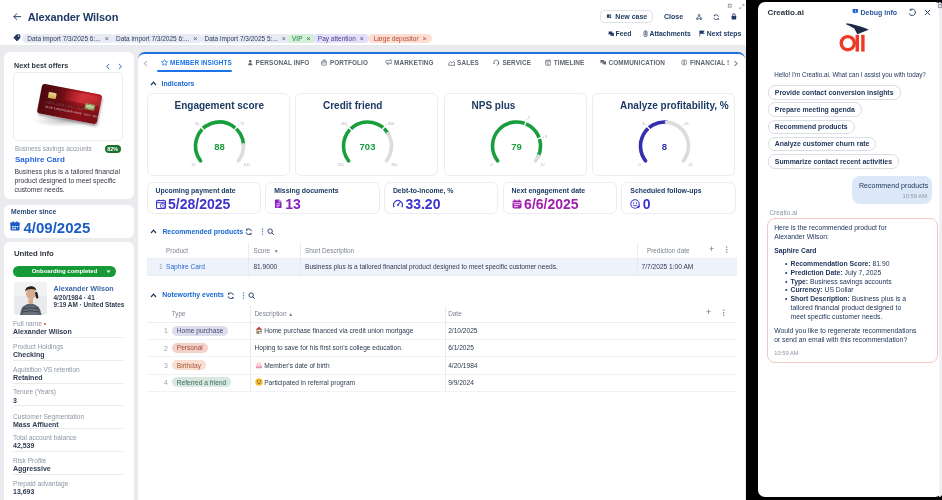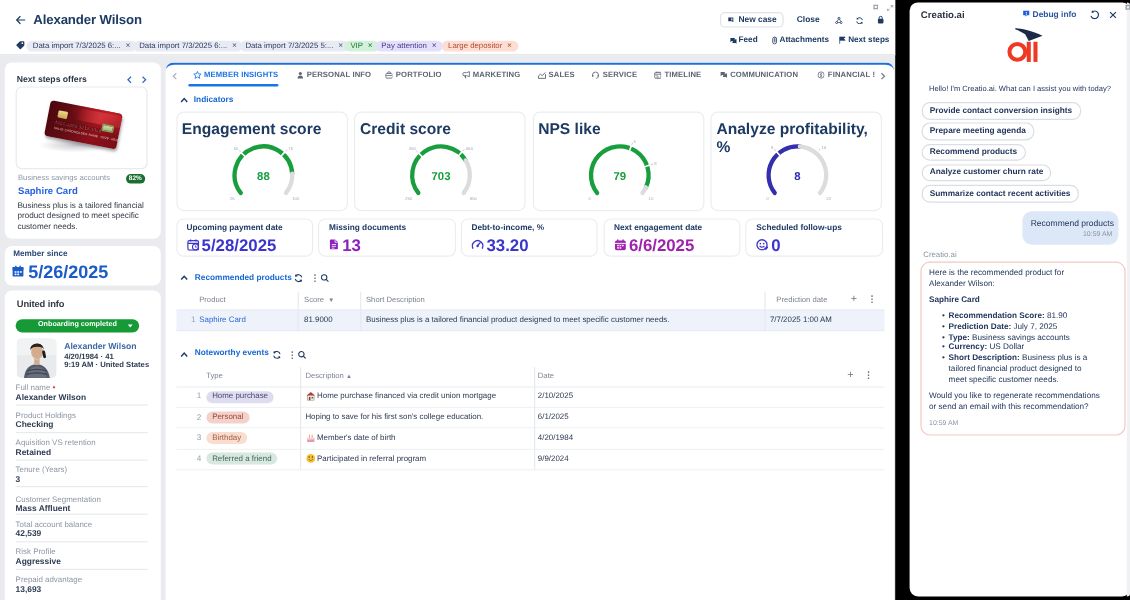--- a/index.html
+++ b/index.html
@@ -8,21 +8,21 @@
   .abs { position:absolute; }
   .navy { color:#1d3a63; }
   .chip { position:absolute; top:33.5px; height:9.5px; border-radius:5px; font-size:6.5px; color:#2a3a5e;
           background:#e9ebf4; display:flex; align-items:center; padding:0 5px; white-space:nowrap; }
   .chip .x { margin-left:4px; font-size:7px; color:#4a5877; }
   .card { position:absolute; background:#fff; border-radius:6px; }
   .sidelabel { font-size:6.6px; color:#8d96a5; }
   .sideval { font-size:7px; color:#2e3c52; font-weight:bold; }
   .divline { position:absolute; left:13px; width:110px; height:1px; background:#e9eaee; }
   .gcard { position:absolute; top:92.7px; height:83.6px; width:143px; background:#fff; border:1px solid #ebedf0; border-radius:6px; }
-  .gtitle { position:absolute; left:4px; top:6px; font-size:13px; font-weight:bold; color:#1d3a63; }
+  .gtitle { position:absolute; left:27px; top:6px; font-size:10px; font-weight:bold; color:#1d3a63; }
   .mcard { position:absolute; top:182px; height:31.5px; width:114.5px; background:#fff; border:1px solid #ebedf0; border-radius:6px; }
   .mlabel { position:absolute; left:8px; top:3.8px; font-size:6.9px; font-weight:bold; color:#1d3a63; }
   .mval { position:absolute; left:8px; top:12.6px; font-size:14px; font-weight:bold; display:flex; align-items:center; gap:2.5px; }
   .th { position:absolute; font-size:6.4px; color:#7b828e; }
   .td { position:absolute; font-size:6.6px; color:#2c3a50; }
   .seccap { position:absolute; font-size:6.9px; font-weight:bold; color:#1667d3; }
   .pill { position:absolute; height:10px; border-radius:5px; font-size:6.6px; display:inline-flex; align-items:center; padding:0 5px; white-space:nowrap; }
   .aibtn { position:absolute; left:767.8px; height:14.5px; background:#fff; border:1px solid #d9dde4; border-radius:7px;
            font-size:6.9px; font-weight:bold; color:#22365c; display:inline-flex; align-items:center; padding:0 6px; white-space:nowrap; }
   .tab { position:absolute; top:59px; font-size:6.4px; font-weight:bold; color:#5c6570; letter-spacing:0.1px; display:flex; align-items:center; gap:2.5px; }
@@ -89,21 +89,21 @@
 <svg class="abs" style="left:642.8px; top:29.8px;" width="5" height="7.5" viewBox="0 0 6 9">
     <path d="M3 1 Q1.2 1 1.2 2.6 V6.4 Q1.2 8 3 8 Q4.8 8 4.8 6.4 V2.2 Q4.8 1.4 4 1.4 Q3.2 1.4 3.2 2.2 V6" stroke="#1d3a63" stroke-width="0.9" fill="none" stroke-linecap="round"></path>
   </svg>
 <div class="abs navy" style="left:649.6px; top:30.4px; font-size:6.8px; font-weight:bold;">Attachments</div>
 <svg class="abs" style="left:698.5px; top:29.8px;" width="6" height="7" viewBox="0 0 8 9">
     <path d="M1 0.8 V8.6 M1 1 H7 L5.4 2.8 L7 4.6 H1" fill="#1d3a63" stroke="#1d3a63" stroke-width="0.8"></path>
   </svg>
 <div class="abs navy" style="left:706.8px; top:30.4px; font-size:6.8px; font-weight:bold;">Next steps</div>
 
 <div class="card" style="left:3.5px; top:52px; width:130px; height:146.5px;"></div>
-<div class="abs" style="left:14px; top:61px; font-size:7.2px; font-weight:bold; color:#2b3747;">Next steps offers</div>
+<div class="abs" style="left:14px; top:61px; font-size:7.2px; font-weight:bold; color:#2b3747;">Next best offers</div>
 <svg class="abs" style="left:105px; top:62.5px;" width="6" height="7" viewBox="0 0 6 7">
     <path d="M4.2 1 L1.6 3.5 L4.2 6" stroke="#2f68c0" stroke-width="1" fill="none"></path>
   </svg>
 <svg class="abs" style="left:116.5px; top:62.5px;" width="6" height="7" viewBox="0 0 6 7">
     <path d="M1.8 1 L4.4 3.5 L1.8 6" stroke="#2f68c0" stroke-width="1" fill="none"></path>
   </svg>
 <div class="abs" style="left:13px; top:71.5px; width:110px; height:69.5px; border:1px solid #e8eaee; border-radius:5px; background:#fff; overflow:hidden;">
   <div style="position:absolute; left:18px; top:42px; width:62px; height:12px; background:radial-gradient(ellipse at center, rgba(120,120,130,0.4), rgba(120,120,130,0) 70%);"></div>
   <div style="position:absolute; left:25px; top:16px; width:61px; height:30px; transform:rotate(11deg); border-radius:3px; background:linear-gradient(105deg,#4a070d 0%, #6b0d14 40%, #8c1019 65%, #7a0e16 100%); box-shadow:1px 2px 2.5px rgba(60,60,70,0.45);">
     <div style="position:absolute; right:0; top:0; width:44px; height:20px; border-radius:3px; background:radial-gradient(ellipse at 75% 15%, rgba(200,30,40,0.95), rgba(200,30,40,0) 70%);"></div>
@@ -127,21 +127,21 @@
     <rect x="0.5" y="1.5" width="9" height="8" rx="1" fill="#1b5cc7"></rect>
     <rect x="0.5" y="1.5" width="9" height="2.6" fill="#1b5cc7"></rect>
     <rect x="2.6" y="0.4" width="1.2" height="2" fill="#1b5cc7"></rect>
     <rect x="6.2" y="0.4" width="1.2" height="2" fill="#1b5cc7"></rect>
     <rect x="2.2" y="5" width="1.5" height="1.3" fill="#fff"></rect>
     <rect x="4.4" y="5" width="1.5" height="1.3" fill="#fff"></rect>
     <rect x="6.6" y="5" width="1.5" height="1.3" fill="#fff"></rect>
     <rect x="2.2" y="7" width="1.5" height="1.3" fill="#fff"></rect>
     <rect x="4.4" y="7" width="1.5" height="1.3" fill="#fff"></rect>
   </svg>
-<div class="abs" style="left:23.5px; top:218.7px; font-size:15px; font-weight:bold; color:#1b5cc7;">5/26/2025</div>
+<div class="abs" style="left:23.5px; top:218.7px; font-size:15px; font-weight:bold; color:#1b5cc7;">4/09/2025</div>
 
 <div class="card" style="left:3.5px; top:241.5px; width:130px; height:258.5px; border-radius:6px 6px 0 0;"></div>
 <div class="abs" style="left:14px; top:249.2px; font-size:7.8px; font-weight:bold; letter-spacing:-0.1px; color:#33393f;">United info</div>
 <div class="abs" style="left:13px; top:265.5px; width:103px; height:11px; background:#169a38; border-radius:5.5px; display:flex; align-items:center; justify-content:center;">
   <span style="color:#fff; font-size:6px; font-weight:bold;">Onboarding completed</span>
   <svg style="position:absolute; right:5px; top:4px;" width="5" height="4" viewBox="0 0 5 4">
       <path d="M0.5 0.5 L2.5 3 L4.5 0.5" fill="#fff"></path>
     </svg>
 </div>
 
@@ -250,37 +250,37 @@
 <path d="M 87.28 31.91 A 24 24 0 0 1 88.26 32.82" stroke="#fff" stroke-width="5" fill="none"></path>
 <path d="M 89.95 30.01 L 91.17 28.69" stroke="#b9bec6" stroke-width="0.7"></path>
 <text x="47.5" y="70.3" font-size="3.6" fill="#a7adb6" text-anchor="end">25</text>
 <text x="50.7" y="29.2" font-size="3.6" fill="#a7adb6" text-anchor="end">50</text>
 <text x="92.3" y="29.2" font-size="3.6" fill="#a7adb6" text-anchor="start">75</text>
 <text x="95.5" y="70.3" font-size="3.6" fill="#a7adb6" text-anchor="start">100</text>
 <text x="71.5" y="53.6" font-size="9.5" font-weight="bold" fill="#189e3d" text-anchor="middle">88</text>
 </svg>
   </div>
 <div class="gcard" style="left:295px;">
-    <div class="gtitle">Credit score</div>
+    <div class="gtitle">Credit friend</div>
 <svg style="left:0; top:2.5px;" width="143" height="75" viewBox="0 0 143 75">
 <path d="M 52.59 64.78 A 24 24 0 1 1 92.07 37.64" stroke="#189e3d" stroke-width="3.6" fill="none" stroke-linecap="round"></path>
 <path d="M 92.07 37.64 A 24 24 0 0 1 90.41 64.78" stroke="#dcdcdc" stroke-width="3.6" fill="none" stroke-linecap="round"></path>
 <path d="M 53.92 33.66 A 24 24 0 0 1 54.86 32.71" stroke="#fff" stroke-width="5" fill="none"></path>
 <path d="M 52.10 30.94 L 50.82 29.67" stroke="#b9bec6" stroke-width="0.7"></path>
 <path d="M 87.05 31.72 A 24 24 0 0 1 88.05 32.62" stroke="#fff" stroke-width="5" fill="none"></path>
 <path d="M 89.70 29.79 L 90.90 28.45" stroke="#b9bec6" stroke-width="0.7"></path>
 <text x="47.5" y="70.3" font-size="3.6" fill="#a7adb6" text-anchor="end">250</text>
 <text x="50.7" y="29.2" font-size="3.6" fill="#a7adb6" text-anchor="end">450</text>
 <text x="92.3" y="29.2" font-size="3.6" fill="#a7adb6" text-anchor="start">650</text>
 <text x="95.5" y="70.3" font-size="3.6" fill="#a7adb6" text-anchor="start">850</text>
 <text x="71.5" y="53.6" font-size="9.5" font-weight="bold" fill="#189e3d" text-anchor="middle">703</text>
 </svg>
   </div>
 <div class="gcard" style="left:443.5px;">
-    <div class="gtitle">NPS like</div>
+    <div class="gtitle">NPS plus</div>
 <svg style="left:0; top:2.5px;" width="143" height="75" viewBox="0 0 143 75">
 <path d="M 52.59 64.78 A 24 24 0 1 1 93.25 60.14" stroke="#189e3d" stroke-width="3.6" fill="none" stroke-linecap="round"></path>
 <path d="M 93.25 60.14 A 24 24 0 0 1 90.41 64.78" stroke="#dcdcdc" stroke-width="3.6" fill="none" stroke-linecap="round"></path>
 <path d="M 79.67 27.43 A 24 24 0 0 1 80.92 27.92" stroke="#fff" stroke-width="5" fill="none"></path>
 <path d="M 81.47 24.69 L 82.13 23.02" stroke="#b9bec6" stroke-width="0.7"></path>
 <path d="M 94.01 41.67 A 24 24 0 0 1 94.44 42.94" stroke="#fff" stroke-width="5" fill="none"></path>
 <path d="M 97.26 41.28 L 98.97 40.70" stroke="#b9bec6" stroke-width="0.7"></path>
 <text x="47.5" y="70.3" font-size="3.6" fill="#a7adb6" text-anchor="end">0</text>
 <text x="82.9" y="23.2" font-size="3.6" fill="#a7adb6" text-anchor="start">5</text>
 <text x="100.3" y="41.6" font-size="3.6" fill="#a7adb6" text-anchor="start">8</text>

